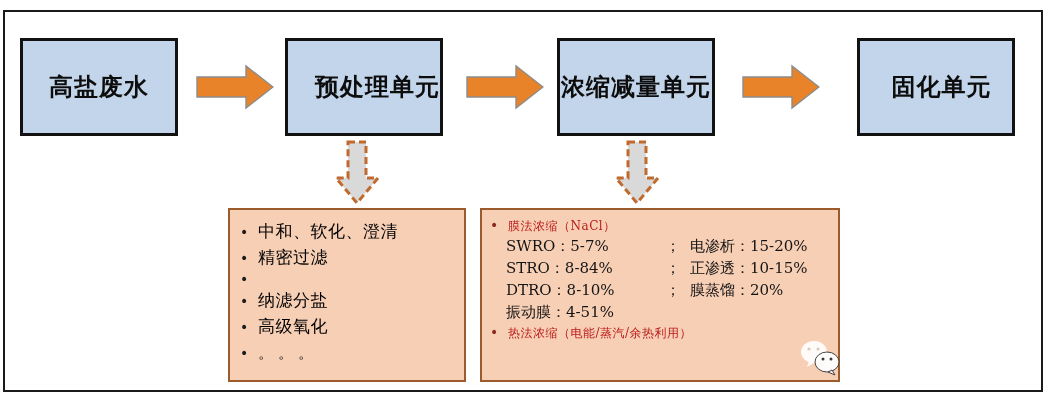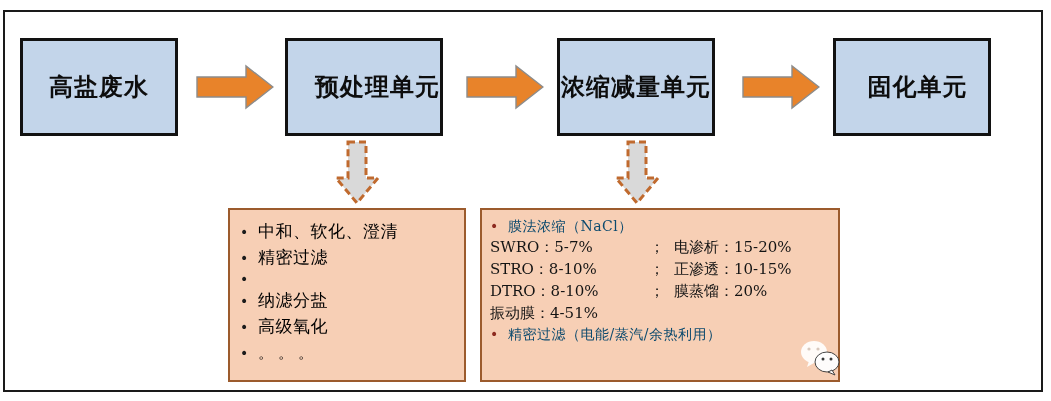--- a/index.html
+++ b/index.html
@@ -43,21 +43,21 @@
     font-family: "DejaVu Serif", "Liberation Serif", serif;
     font-size: 24px;
     font-weight: 700;
     color: #0d0d0d;
     letter-spacing: 1px;
     white-space: nowrap;
   }
   #stage-1 { left: 20px;  top: 38px; }
   #stage-2 { left: 285px; top: 38px; justify-content: flex-end; }
   #stage-3 { left: 557px; top: 38px; }
-  #stage-4 { left: 833px; top: 38px; padding-left: 11px; }
+  #stage-4 { left: 857px; top: 38px; padding-left: 11px; }
 
   
   .flow-arrow {
     position: absolute;
     width: 78px;
     height: 46px;
     top: 64px;
   }
   .flow-arrow svg { display: block; width: 100%; height: 100%; }
   #flow-arrow-1 { left: 196px; }
@@ -110,34 +110,34 @@
   #detail-box-left .bullet-row { margin-bottom: 3px; }
   #detail-box-left .bullet-text { letter-spacing: 0.5px; }
   #detail-box-left .bullet-row:last-child { margin-top: 6px; }
   #detail-box-left .bullet-row:last-child .bullet-text {
     letter-spacing: 5px;
     font-size: 15px;
   }
 
   
   .red-line .bullet-text {
-    color: #0c4a6e;
-    font-size: 14px;
+    color: #b91c1c;
+    font-size: 12px;
     letter-spacing: 0.5px;
   }
   .spec-row {
     display: flex;
     align-items: baseline;
     font-family: "DejaVu Serif", "Liberation Serif", serif;
     font-size: 15px;
     color: #141414;
     margin-bottom: 3px;
     white-space: nowrap;
   }
-  .spec-left   { width: 150px; flex: 0 0 auto; }
+  .spec-left   { width: 150px; flex: 0 0 auto; margin-left: 16px; }
   .spec-sep    { width: 34px;  flex: 0 0 auto; text-align: center; }
   .spec-right  { flex: 1 1 auto; }
   .spec-row.single .spec-left { width: auto; }
 
   
   #watermark {
     position: absolute;
     left: 795px;
     top: 338px;
     width: 52px;
@@ -224,36 +224,36 @@
       <span class="bullet-dot red">•</span>
       <span class="bullet-text">膜法浓缩（NaCl）</span>
     </div>
 
     <div class="spec-row">
       <span class="spec-left">SWRO：5-7%</span>
       <span class="spec-sep">；</span>
       <span class="spec-right">电渗析：15-20%</span>
     </div>
     <div class="spec-row">
-      <span class="spec-left">STRO：8-10%</span>
+      <span class="spec-left">STRO：8-84%</span>
       <span class="spec-sep">；</span>
       <span class="spec-right">正渗透：10-15%</span>
     </div>
     <div class="spec-row">
       <span class="spec-left">DTRO：8-10%</span>
       <span class="spec-sep">；</span>
       <span class="spec-right">膜蒸馏：20%</span>
     </div>
     <div class="spec-row single">
       <span class="spec-left">振动膜：4-51%</span>
     </div>
 
     <div class="bullet-row red-line">
       <span class="bullet-dot red">•</span>
-      <span class="bullet-text">精密过滤（电能/蒸汽/余热利用）</span>
+      <span class="bullet-text">热法浓缩（电能/蒸汽/余热利用）</span>
     </div>
   </div>
 
   <div id="watermark">
     <svg width="52" height="42" viewBox="0 0 52 42">
       <ellipse cx="19" cy="14" rx="13" ry="11" fill="#ffffff" opacity="0.9"></ellipse>
       <circle cx="14" cy="11" r="1.6" fill="#d8c8bd"></circle>
       <circle cx="23" cy="11" r="1.6" fill="#d8c8bd"></circle>
       <polygon points="14,23 12,29 19,25" fill="#ffffff" opacity="0.9"></polygon>
       <ellipse cx="32" cy="24" rx="12" ry="10" fill="#ffffff" opacity="0.95" stroke="#3a3a3a" stroke-width="1"></ellipse>

